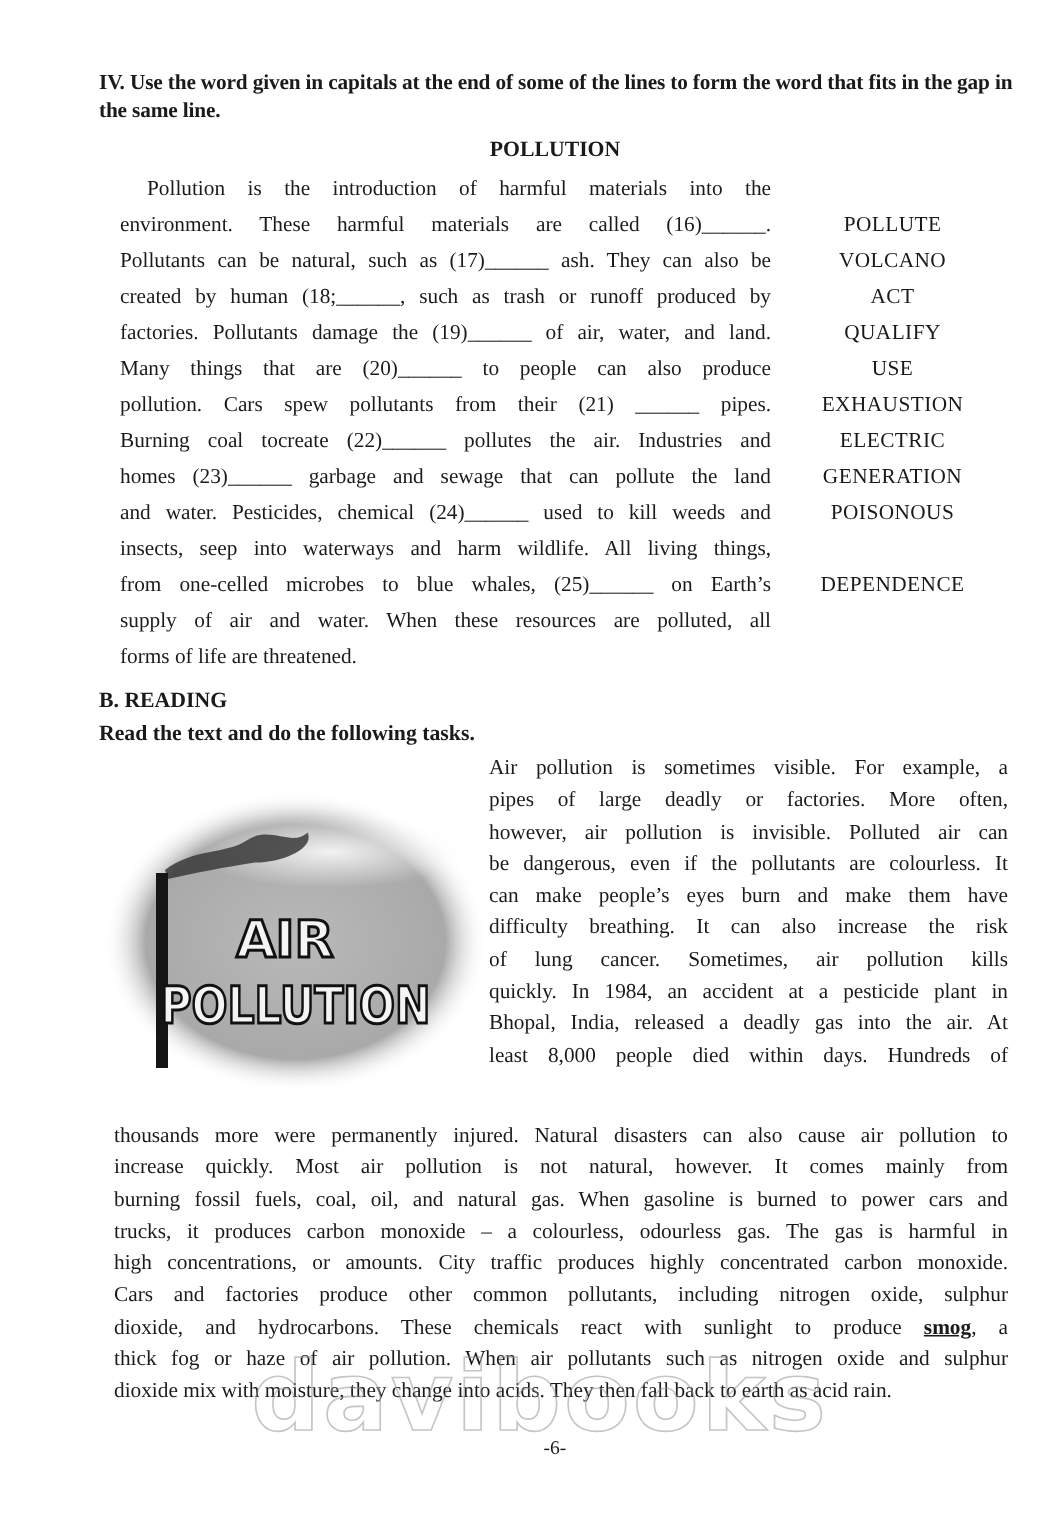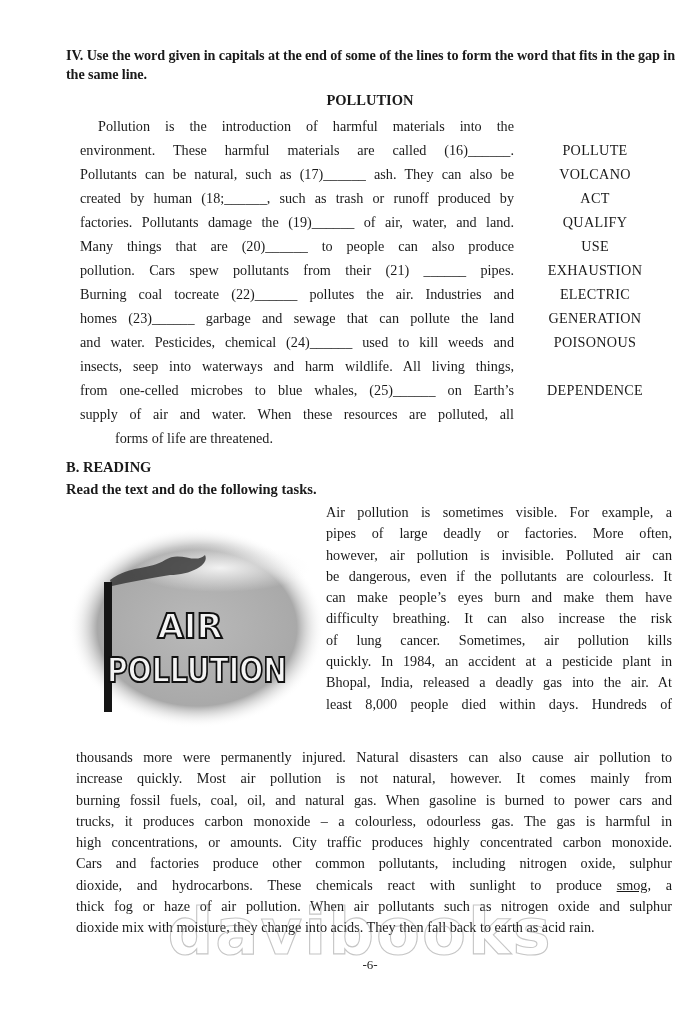--- a/index.html
+++ b/index.html
@@ -18,21 +18,21 @@
       text-align: center; font-weight: bold; font-size: 14.5px;
     }
     .passage {
       position: absolute; left: 80px; top: 114px; width: 434px;
       font-size: 14.2px; line-height: 24px;
     }
     .pline {
       display: block; height: 24px; white-space: nowrap;
       text-align: justify; text-align-last: justify;
     }
-    .pline.last { text-align-last: left; margin-left: 35px; }
+    .pline.last { text-align-last: left; }
     .pline.indent { padding-left: 18px; }
     .cue-col {
       position: absolute; left: 530px; top: 138px; width: 130px;
       font-size: 14.2px; line-height: 24px; text-align: center;
       letter-spacing: 0.3px;
     }
     .cue { display: block; height: 24px; }
     .sec-b {
       position: absolute; left: 66px; top: 456px;
       font-weight: bold; font-size: 14.5px; line-height: 22px;
@@ -46,21 +46,21 @@
     }
     .reading-full {
       position: absolute; left: 76px; top: 747px; width: 596px;
       font-size: 14.2px; line-height: 21.3px;
     }
     .rline {
       display: block; height: 21.3px; white-space: nowrap;
       text-align: justify; text-align-last: justify;
     }
     .rline.last { text-align-last: left; }
-    .smog { font-weight: normal; text-decoration: underline; }
+    .smog { font-weight: bold; text-decoration: underline; }
     .page-num {
       position: absolute; left: 0; width: 740px; top: 957px; text-align: center;
       font-size: 13px;
     }
     .wm-big {
       position: absolute; left: 140px; top: 900px; width: 440px; text-align: center;
       font-family: "DejaVu Sans", sans-serif; font-size: 64px; font-weight: bold;
       color: transparent; -webkit-text-stroke: 1.1px rgba(150,150,150,0.55);
       letter-spacing: 2px; line-height: 64px; pointer-events: none;
     }

